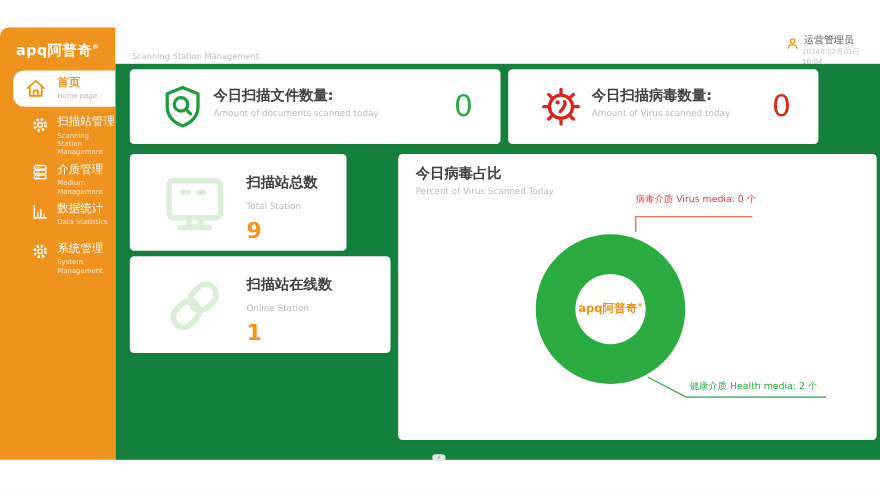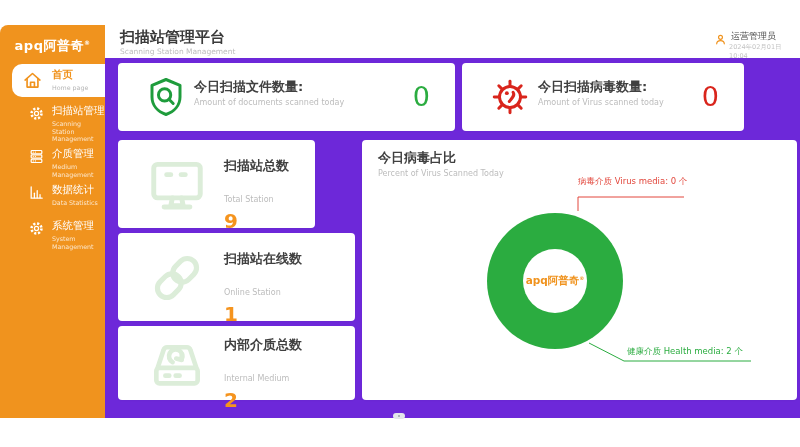--- a/index.html
+++ b/index.html
@@ -26,36 +26,36 @@
 
   
   .topbar{position:absolute;left:105px;top:25px;width:695px;height:33px;background:#fff;}
   .app-title{position:absolute;left:15px;top:3px;font-size:15px;font-weight:bold;color:#3b3b3b;}
   .app-subtitle{position:absolute;left:15px;top:22px;font-size:7.5px;color:#bdbdbd;}
   .user-icon{position:absolute;left:609px;top:8px;width:13px;height:13px;color:#f0931e;}
   .user-name{position:absolute;left:626px;top:5px;font-size:9px;color:#4a4a4a;}
   .user-date{position:absolute;left:624px;top:18px;font-size:6.5px;color:#c3c3c3;}
 
   
-  .content{position:absolute;left:105px;top:58px;width:695px;height:360px;background:#6d28d9;}
+  .content{position:absolute;left:105px;top:58px;width:695px;height:360px;background:#15803d;}
   .card{position:absolute;background:#fff;border-radius:4px;box-shadow:0 1px 2px rgba(0,0,0,.03);}
 
   .stat-top-icon{position:absolute;left:27px;top:13px;width:42px;height:42px;}
   .stat-top-title{position:absolute;left:76px;top:15px;font-size:13px;font-weight:bold;color:#404040;white-space:nowrap;}
   .stat-top-sub{position:absolute;left:76px;top:35px;font-size:8px;color:#bcbcbc;white-space:nowrap;}
   .stat-top-value{position:absolute;right:25px;top:14px;font-size:27px;line-height:40px;}
   .val-green{color:#2bac40;}
   .val-red{color:#d9251c;}
 
   .stat-side-icon{position:absolute;left:22px;top:14px;width:74px;height:62px;color:#dcedd9;}
   .stat-side-texts{position:absolute;left:106px;top:17px;}
   .cardMedium .stat-side-icon{top:7px;}
   .cardMedium .stat-side-texts{top:10px;}
   .stat-side-title{font-size:13px;font-weight:bold;color:#404040;white-space:nowrap;}
-  .stat-side-sub{font-size:8px;color:#bcbcbc;margin-top:20px;white-space:nowrap;}
+  .stat-side-sub{font-size:8px;color:#bcbcbc;margin-top:8px;white-space:nowrap;}
   .stat-side-value{font-size:20px;font-weight:bold;color:#f5941e;margin-top:5px;}
 
   .panel-title{position:absolute;left:16px;top:9px;font-size:13px;font-weight:bold;color:#404040;}
   .panel-sub{position:absolute;left:16px;top:29px;font-size:8px;color:#bcbcbc;}
   .leader-lines{position:absolute;left:0;top:0;pointer-events:none;}
   .anno{position:absolute;font-size:8.5px;white-space:nowrap;}
   .anno-virus{left:216px;top:36px;color:#e2473c;}
   .anno-health{left:265px;top:206px;color:#2bac40;}
 
   .donut{position:absolute;left:125px;top:73px;width:136px;height:136px;border-radius:50%;
@@ -141,21 +141,20 @@
           <circle cx="12" cy="12" r="2.9" stroke-width="1.8"></circle>
       </svg>
       <div class="nav-texts">
         <div class="nav-label">系统管理</div>
         <div class="nav-sub">System Management</div>
       </div>
     </div>
   </aside>
 
   <header class="topbar">
-    <div class="app-title">扫描站管理平台</div>
     <div class="app-subtitle">Scanning Station Management</div>
     <div class="user-icon">
       <svg viewBox="0 0 24 24" fill="none" stroke="currentColor" stroke-width="2.2" stroke-linecap="round" width="13" height="13">
         <circle cx="12" cy="8" r="3.6"></circle>
           <path d="M5 20 c0-4 3.4-6 7-6 s7 2 7 6"></path>
       </svg>
     </div>
     <div class="user-name">运营管理员</div>
     <div class="user-date">2024年02月01日 10:04</div>
   </header>
@@ -214,35 +213,20 @@
           <rect x="11.2" y="8.4" width="10" height="7.2" rx="3.6"></rect>
         </g>
       </svg>
       <div class="stat-side-texts">
         <div class="stat-side-title">扫描站在线数</div>
         <div class="stat-side-sub">Online Station</div>
         <div class="stat-side-value">1</div>
       </div>
     </section>
 
-    <section class="card cardMedium" style="left:13px;top:268px;width:237px;height:74px">
-      <svg class="stat-side-icon" viewBox="0 0 24 24" fill="none" stroke="currentColor" stroke-width="1.8" stroke-linecap="round" stroke-linejoin="round">
-        <path d="M4.5 13.5 L6.8 6.6 Q7.1 5.5 8.2 5.5 H15.8 Q16.9 5.5 17.2 6.6 L19.5 13.5"></path>
-        <rect x="4" y="13.5" width="16" height="6" rx="1.2"></rect>
-        <line x1="7.5" y1="16.5" x2="9" y2="16.5"></line>
-          <line x1="11.5" y1="16.5" x2="13" y2="16.5"></line>
-        <path d="M10.3 11.3 A2.6 2.6 0 1 1 13.8 10.2"></path>
-          <path d="M13.9 8.2 L13.8 10.4 L11.7 9.9"></path>
-      </svg>
-      <div class="stat-side-texts">
-        <div class="stat-side-title">内部介质总数</div>
-        <div class="stat-side-sub">Internal Medium</div>
-        <div class="stat-side-value">2</div>
-      </div>
-    </section>
 
     <section class="card" style="left:257px;top:82px;width:435px;height:260px">
       <div class="panel-title">今日病毒占比</div>
       <div class="panel-sub">Percent of Virus Scanned Today</div>
 
       <svg class="leader-lines" width="435" height="260" viewBox="0 0 435 260" fill="none">
         <polyline points="322,57 216,57 216,71" stroke="#e2473c" stroke-width="1"></polyline>
         <polyline points="227,203 262,221 389,221" stroke="#2bac40" stroke-width="1"></polyline>
       </svg>
 

